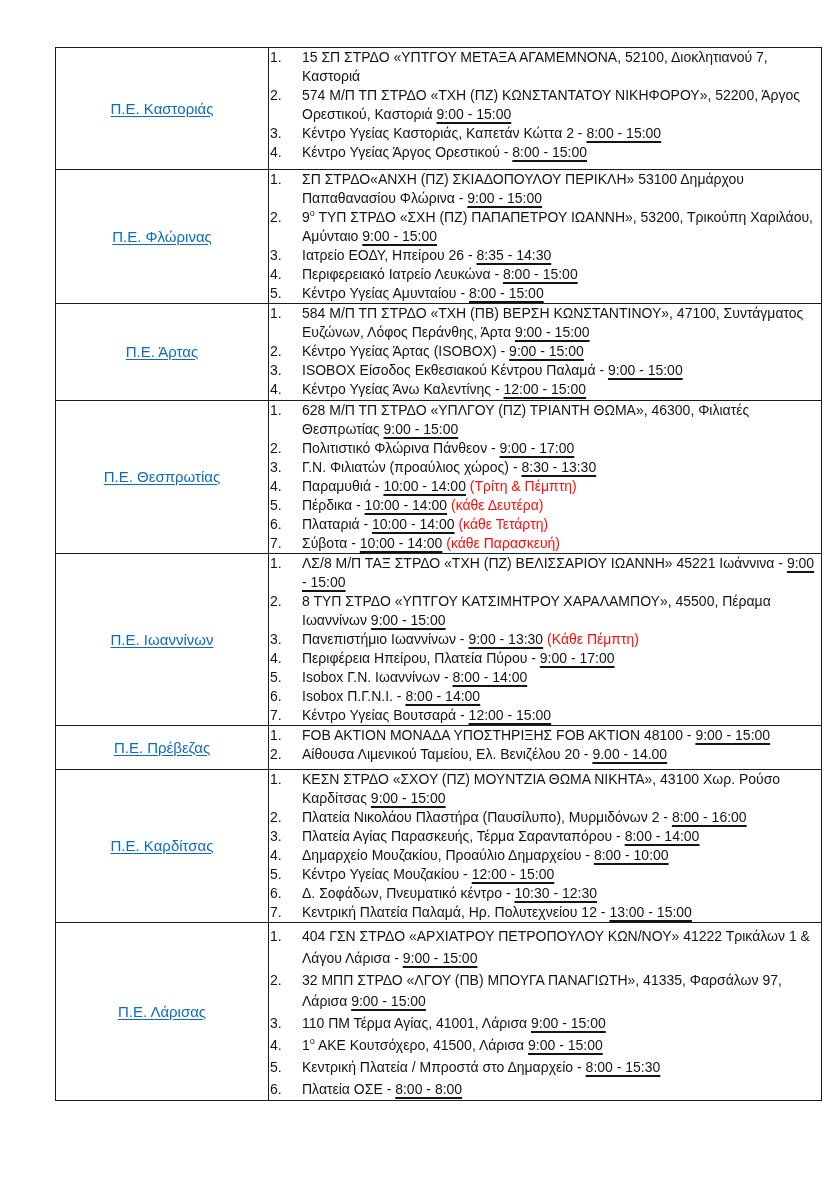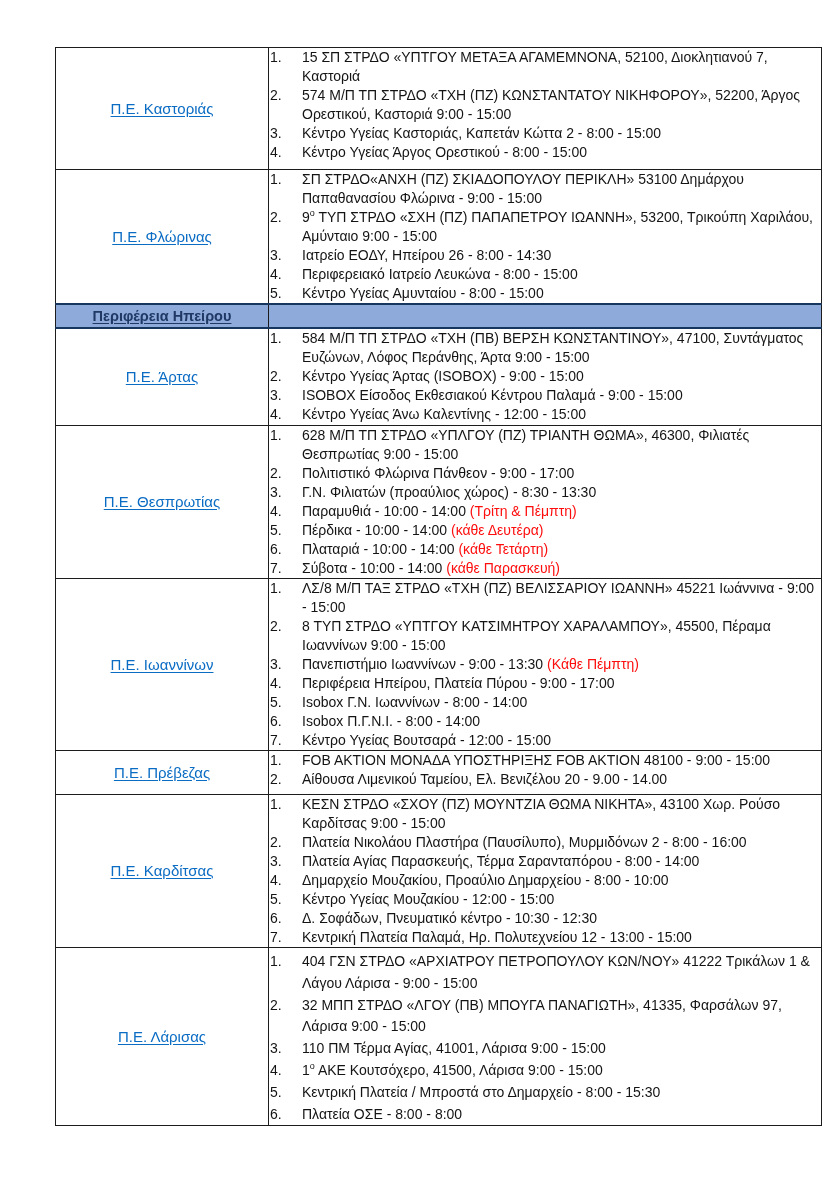--- a/index.html
+++ b/index.html
@@ -73,20 +73,21 @@
     text-align: center;
     font-weight: bold;
     font-size: 14.5px;
     color: #1F3864;
     text-decoration: underline;
     text-underline-offset: 2px;
     line-height: 20px;
     cursor: pointer;
   }
   .seg-u {
+    text-decoration: underline;
     text-decoration-thickness: 1.5px;
     text-underline-offset: 2.5px;
   }
   .seg-r { color: #fe0d0d; }
   .seg-sup { font-size: 9px; vertical-align: super; line-height: 0; }
 </style>
 </head>
 <body>
 
 <div class="page">
@@ -106,31 +107,25 @@
               <li><span class="seg-n">Κέντρο Υγείας Άργος Ορεστικού - </span><span class="seg-u">8:00 - 15:00</span></li>
             </ol>
           </td>
         </tr>
         <tr>
           <td class="label-cell" style="height: 133px;"><span class="region-link">Π.Ε. Φλώρινας</span></td>
           <td class="items-cell">
             <ol class="loc-list">
               <li><span class="seg-n">ΣΠ ΣΤΡΔΟ«ΑΝΧΗ (ΠΖ) ΣΚΙΑΔΟΠΟΥΛΟΥ ΠΕΡΙΚΛΗ» 53100 Δημάρχου Παπαθανασίου Φλώρινα - </span><span class="seg-u">9:00 - 15:00</span></li>
               <li><span class="seg-n">9</span><span class="seg-sup">ο</span><span class="seg-n"> ΤΥΠ ΣΤΡΔΟ «ΣΧΗ (ΠΖ) ΠΑΠΑΠΕΤΡΟΥ ΙΩΑΝΝΗ», 53200, Τρικούπη Χαριλάου, Αμύνταιο </span><span class="seg-u">9:00 - 15:00</span></li>
-              <li><span class="seg-n">Ιατρείο ΕΟΔΥ, Ηπείρου 26 - </span><span class="seg-u">8:00 - 14:30</span></li>
+              <li><span class="seg-n">Ιατρείο ΕΟΔΥ, Ηπείρου 26 - </span><span class="seg-u">8:35 - 14:30</span></li>
               <li><span class="seg-n">Περιφερειακό Ιατρείο Λευκώνα - </span><span class="seg-u">8:00 - 15:00</span></li>
               <li><span class="seg-n">Κέντρο Υγείας Αμυνταίου - </span><span class="seg-u">8:00 - 15:00</span></li>
             </ol>
           </td>
-        </tr>
-        <tr class="section-row">
-          <td>
-            <span class="section-label">Περιφέρεια Ηπείρου</span>
-          </td>
-          <td></td>
         </tr>
         <tr>
           <td class="label-cell" style="height: 96px;"><span class="region-link">Π.Ε. Άρτας</span></td>
           <td class="items-cell">
             <ol class="loc-list">
               <li><span class="seg-n">584 Μ/Π ΤΠ ΣΤΡΔΟ «ΤΧΗ (ΠΒ) ΒΕΡΣΗ ΚΩΝΣΤΑΝΤΙΝΟΥ», 47100, Συντάγματος Ευζώνων, Λόφος Περάνθης, Άρτα </span><span class="seg-u">9:00 - 15:00</span></li>
               <li><span class="seg-n">Κέντρο Υγείας Άρτας (ISOBOX) - </span><span class="seg-u">9:00 - 15:00</span></li>
               <li><span class="seg-n">ISOBOX Είσοδος Εκθεσιακού Κέντρου Παλαμά - </span><span class="seg-u">9:00 - 15:00</span></li>
               <li><span class="seg-n">Κέντρο Υγείας Άνω Καλεντίνης - </span><span class="seg-u">12:00 - 15:00</span></li>
             </ol>

